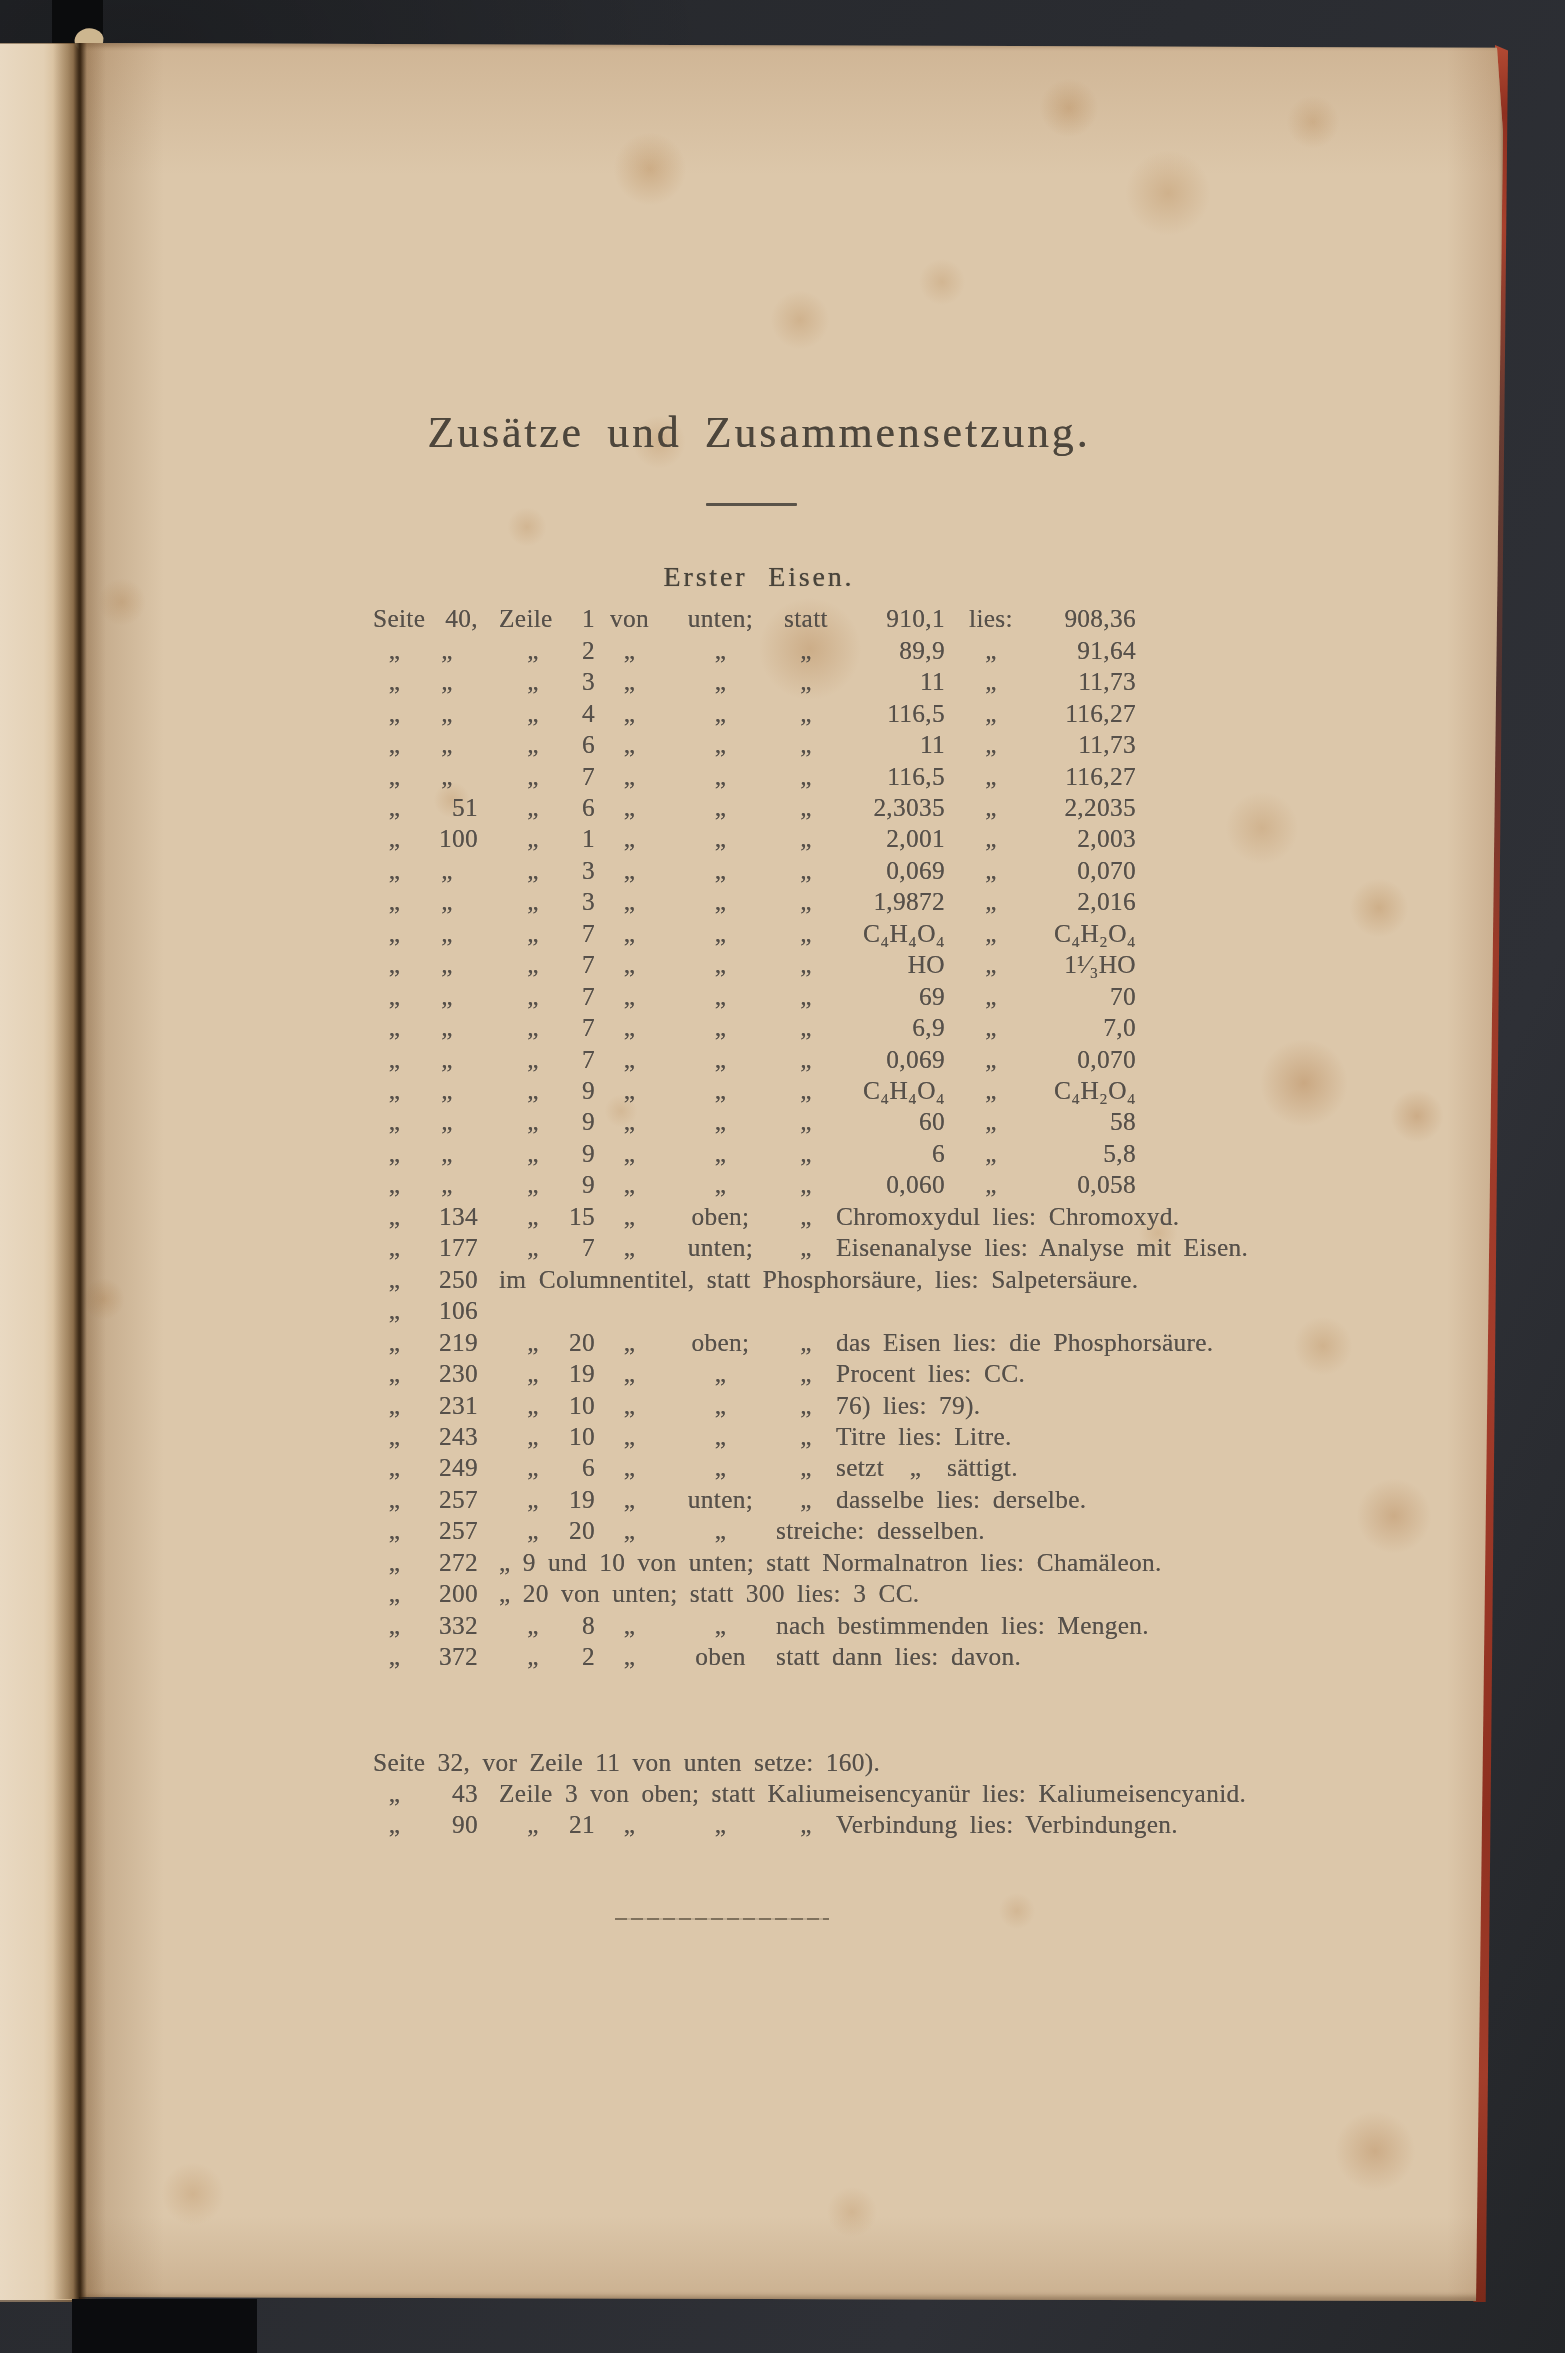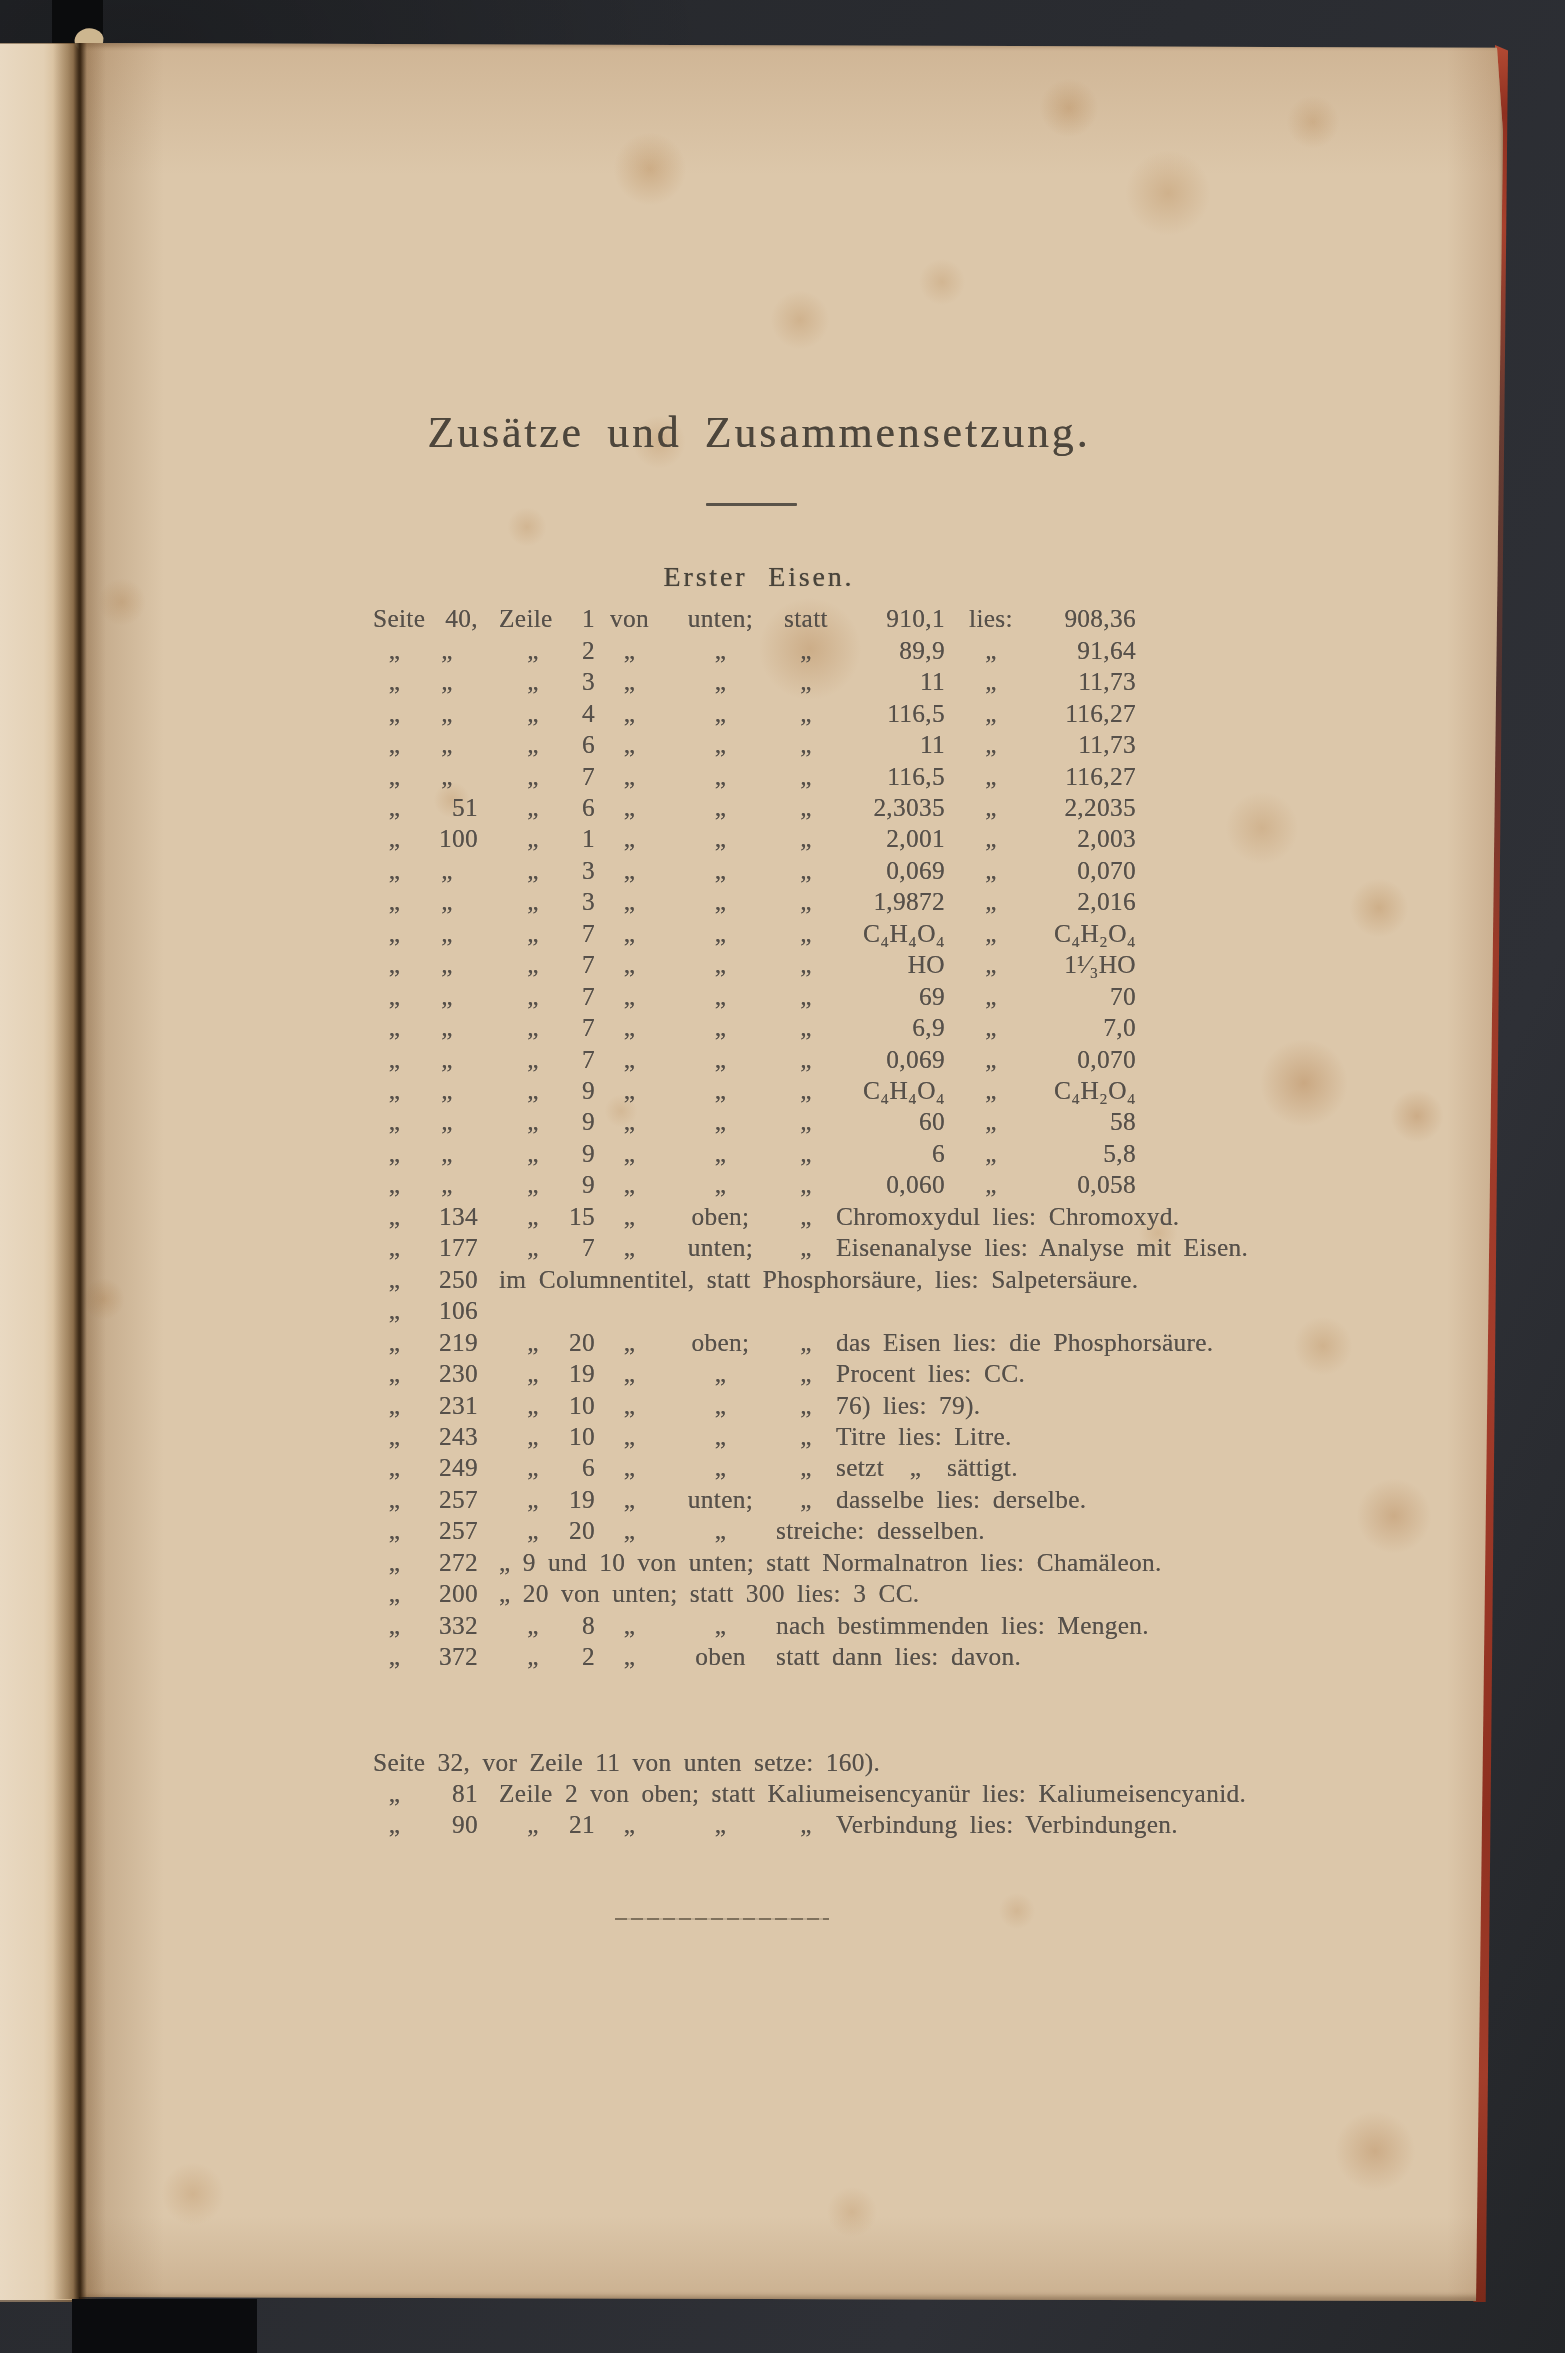--- a/index.html
+++ b/index.html
@@ -137,21 +137,21 @@
         <div class="trow" style="top: 1441px;"><span class="cell q" style="left: 294px; width: 43px;">„</span><span class="cell ar" style="left: 337px; width: 62px;">257</span><span class="cell q" style="left: 420px; width: 68px;">„</span><span class="cell ar" style="left: 488px; width: 28px;">19</span><span class="cell q" style="left: 524px; width: 53px;">„</span><span class="cell ac" style="left: 586px; width: 111px;">unten;</span><span class="cell q" style="left: 697px; width: 60px;">„</span><span class="cell sp al" style="left: 757px;">dasselbe lies: derselbe.</span></div>
         <div class="trow" style="top: 1472px;"><span class="cell q" style="left: 294px; width: 43px;">„</span><span class="cell ar" style="left: 337px; width: 62px;">257</span><span class="cell q" style="left: 420px; width: 68px;">„</span><span class="cell ar" style="left: 488px; width: 28px;">20</span><span class="cell q" style="left: 524px; width: 53px;">„</span><span class="cell q" style="left: 586px; width: 111px;">„</span><span class="cell sp al" style="left: 697px;">streiche: desselben.</span></div>
         <div class="trow" style="top: 1504px;"><span class="cell q" style="left: 294px; width: 43px;">„</span><span class="cell ar" style="left: 337px; width: 62px;">272</span><span class="cell sp al" style="left: 420px;">„ 9 und 10 von unten; statt Normalnatron lies: Chamäleon.</span></div>
         <div class="trow" style="top: 1535px;"><span class="cell q" style="left: 294px; width: 43px;">„</span><span class="cell ar" style="left: 337px; width: 62px;">200</span><span class="cell sp al" style="left: 420px;">„ 20 von unten; statt 300 lies: 3 CC.</span></div>
         <div class="trow" style="top: 1567px;"><span class="cell q" style="left: 294px; width: 43px;">„</span><span class="cell ar" style="left: 337px; width: 62px;">332</span><span class="cell q" style="left: 420px; width: 68px;">„</span><span class="cell ar" style="left: 488px; width: 28px;">8</span><span class="cell q" style="left: 524px; width: 53px;">„</span><span class="cell q" style="left: 586px; width: 111px;">„</span><span class="cell sp al" style="left: 697px;">nach bestimmenden lies: Mengen.</span></div>
         <div class="trow" style="top: 1598px;"><span class="cell q" style="left: 294px; width: 43px;">„</span><span class="cell ar" style="left: 337px; width: 62px;">372</span><span class="cell q" style="left: 420px; width: 68px;">„</span><span class="cell ar" style="left: 488px; width: 28px;">2</span><span class="cell q" style="left: 524px; width: 53px;">„</span><span class="cell ac" style="left: 586px; width: 111px;">oben</span><span class="cell sp al" style="left: 697px;">statt dann lies: davon.</span></div>
       </div>
 
     <div class="etable">
         <div class="trow" style="top: 1704px;"><span class="cell sp al" style="left: 294px;">Seite 32, vor Zeile 11 von unten setze: 160).</span></div>
-        <div class="trow" style="top: 1735px;"><span class="cell q" style="left: 294px; width: 43px;">„</span><span class="cell ar" style="left: 337px; width: 62px;">81</span><span class="cell sp al" style="left: 420px;">Zeile 2 von oben; statt Kaliumeisencyanür lies: Kaliumeisencyanid.</span></div>
+        <div class="trow" style="top: 1735px;"><span class="cell q" style="left: 294px; width: 43px;">„</span><span class="cell ar" style="left: 337px; width: 62px;">43</span><span class="cell sp al" style="left: 420px;">Zeile 3 von oben; statt Kaliumeisencyanür lies: Kaliumeisencyanid.</span></div>
         <div class="trow" style="top: 1766px;"><span class="cell q" style="left: 294px; width: 43px;">„</span><span class="cell ar" style="left: 337px; width: 62px;">90</span><span class="cell q" style="left: 420px; width: 68px;">„</span><span class="cell ar" style="left: 488px; width: 28px;">21</span><span class="cell q" style="left: 524px; width: 53px;">„</span><span class="cell q" style="left: 586px; width: 111px;">„</span><span class="cell q" style="left: 697px; width: 60px;">„</span><span class="cell sp al" style="left: 757px;">Verbindung lies: Verbindungen.</span></div>
       </div>
 
     <div class="bottom-rule"></div>
   </div>
 
   <div class="gutter-shadow"></div>
 </div>
 
 

